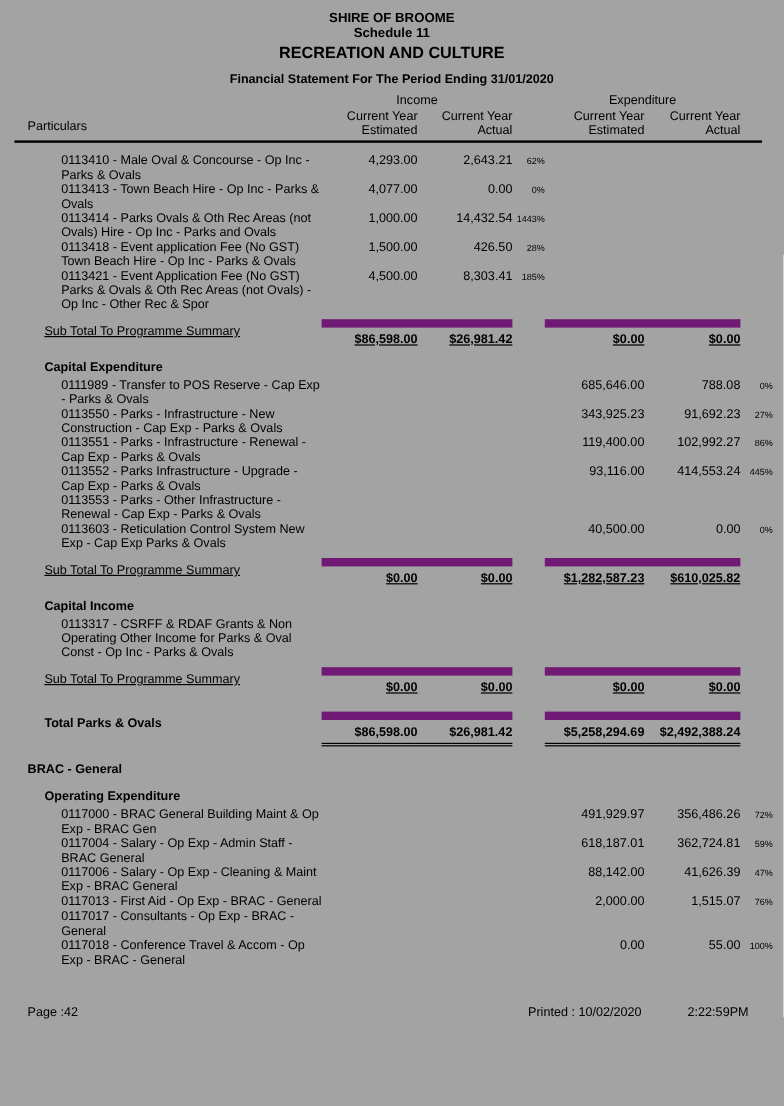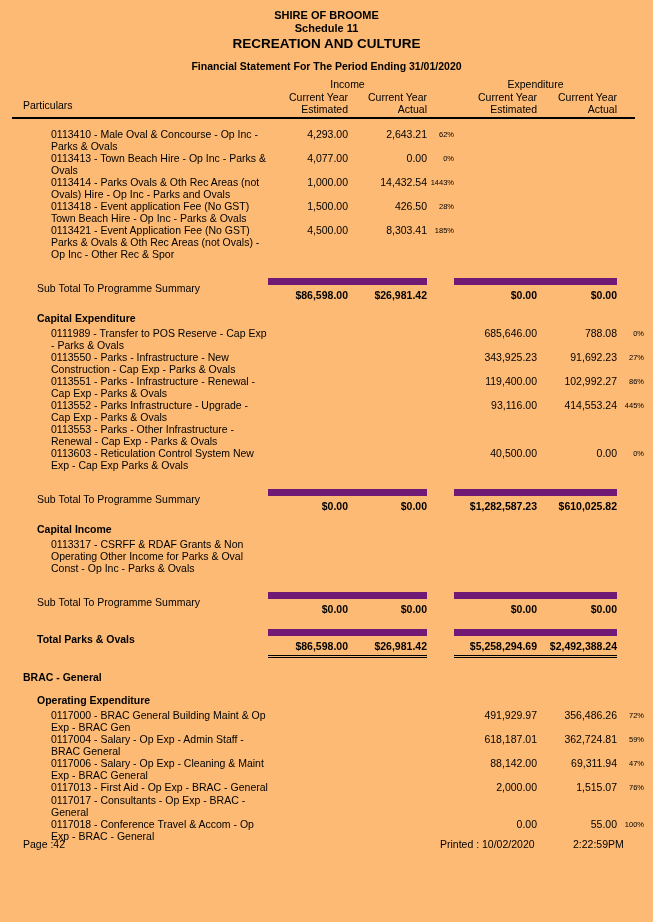--- a/index.html
+++ b/index.html
@@ -1,17 +1,17 @@
 <!DOCTYPE html>
 <html><head>
 <meta charset="utf-8">
 <style>
   html,body { margin:0; padding:0; background:#fff; }
   .page {
-    position:relative; width:653px; height:922px; background:#fdba74;
+    position:relative; width:653px; height:922px; background:#a3a3a3;
     font-family:"Liberation Sans", sans-serif; font-size:10.5px; color:#000;
     overflow:hidden;
   }
   .titles { text-align:center; padding-top:9px; }
   .org      { font-weight:bold; font-size:11px;   line-height:13px; }
   .schedule { font-weight:bold; font-size:11px;   line-height:13px; }
   .doctitle { font-weight:bold; font-size:13.5px; line-height:16px; margin-top:1px; }
   .subtitle { font-weight:bold; font-size:10.5px; line-height:12px; margin-top:8px; }
 
   .table { position:relative; padding-left:23px; width:621px; }
@@ -38,21 +38,21 @@
   .h-name { width:245px; display:flex; align-items:flex-end; padding-bottom:4px; box-sizing:border-box; }
   .h2l { line-height:12px; }
   .h2l div { text-align:right; }
   .head-rule { border-top:2px solid #000; margin-left:-11px; width:623px; margin-top:2px; margin-bottom:9px; }
 
   
   .row { display:flex; align-items:flex-start; }
   .row.subheader, .row.section { font-weight:bold; }
   .row.subheader { margin-top:11px; margin-bottom:3px; }
   .row.section   { margin-top:13px; margin-bottom:3px; }
-  .row.subtotal  { margin-top:16px;  margin-bottom:1px; }
+  .row.subtotal  { margin-top:4px;  margin-bottom:1px;text-decoration:underline; }
   .row.total     { margin-top:12px; margin-bottom:2px; }
   .row.subtotal .grp, .row.total .grp { border-top:7px solid #701a75; padding-top:4px; margin-top:2px; }
   .row.total .grp { border-bottom:3px double #000; padding-bottom:3px; }
   .row.subtotal .name, .row.total .name { padding-top:6px; }
   .row.subtotal .ie, .row.subtotal .ia, .row.subtotal .ee, .row.subtotal .ea,
   .row.total .ie, .row.total .ia, .row.total .ee, .row.total .ea,
   .row.total .name { font-weight:bold; }
 
   .footer { position:absolute; top:838px; left:0; width:653px; height:16px; font-size:10.5px; line-height:13px; }
   .f-page    { position:absolute; left:23px; }
@@ -356,21 +356,21 @@
         </div>
         <div class="row account">
           <div class="c name lvl2">0117006 - Salary - Op Exp - Cleaning &amp; Maint Exp - BRAC General</div>
           <div class="grp inc">
             <div class="c ie"></div>
             <div class="c ia"></div>
           </div>
           <div class="c ip"></div>
           <div class="grp exp">
             <div class="c ee">88,142.00</div>
-            <div class="c ea">69,311.94</div>
+            <div class="c ea">41,626.39</div>
           </div>
           <div class="c ep">47%</div>
         </div>
         <div class="row account">
           <div class="c name lvl2">0117013 - First Aid - Op Exp - BRAC - General</div>
           <div class="grp inc">
             <div class="c ie"></div>
             <div class="c ia"></div>
           </div>
           <div class="c ip"></div>

